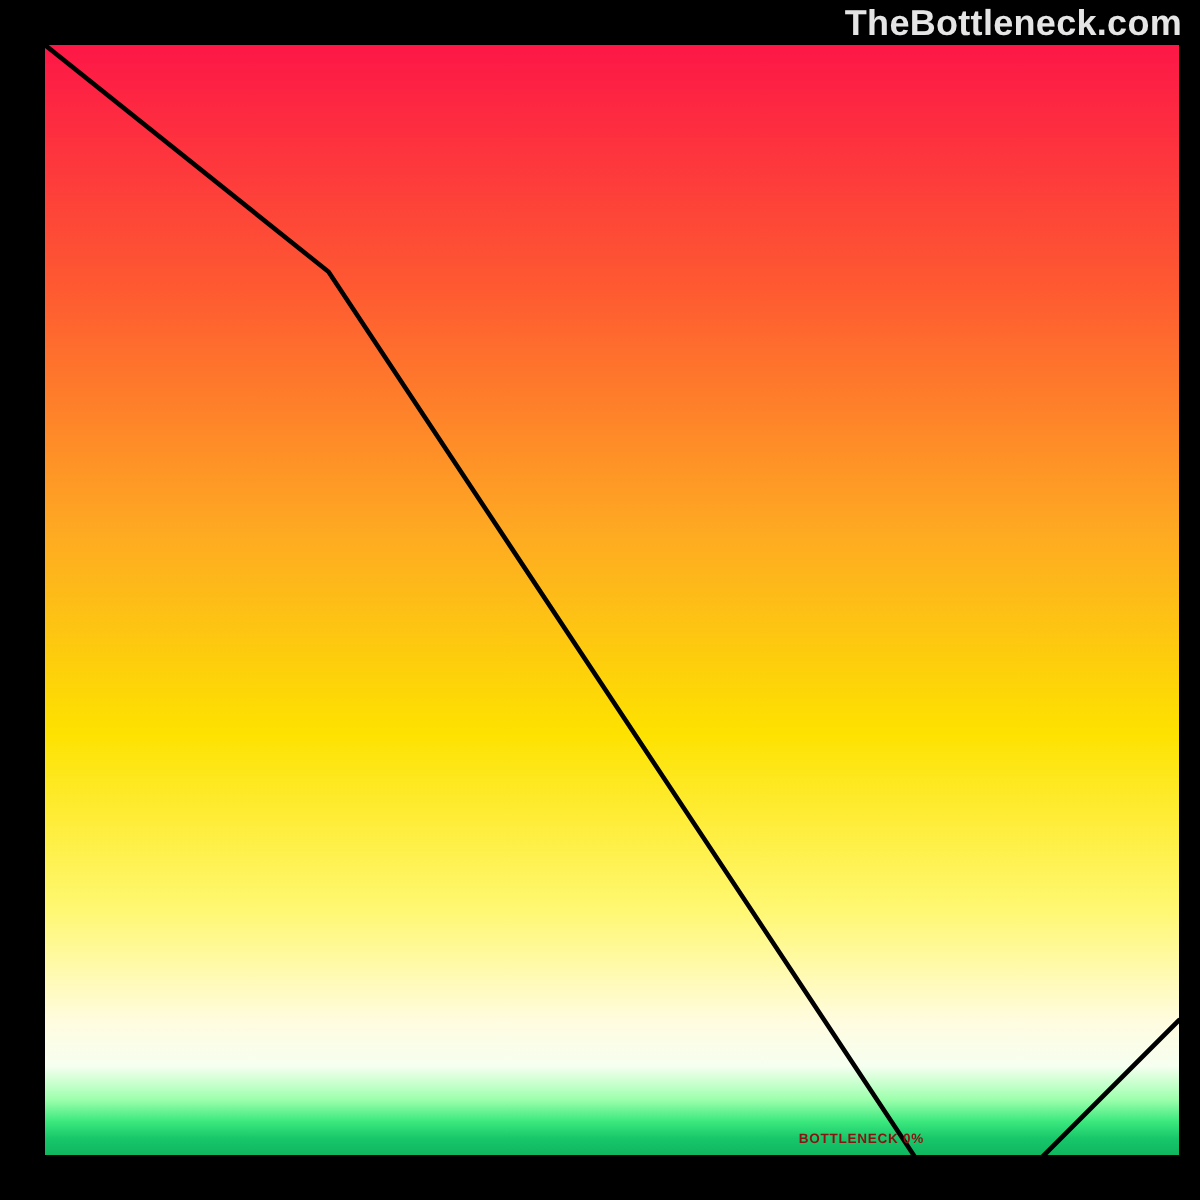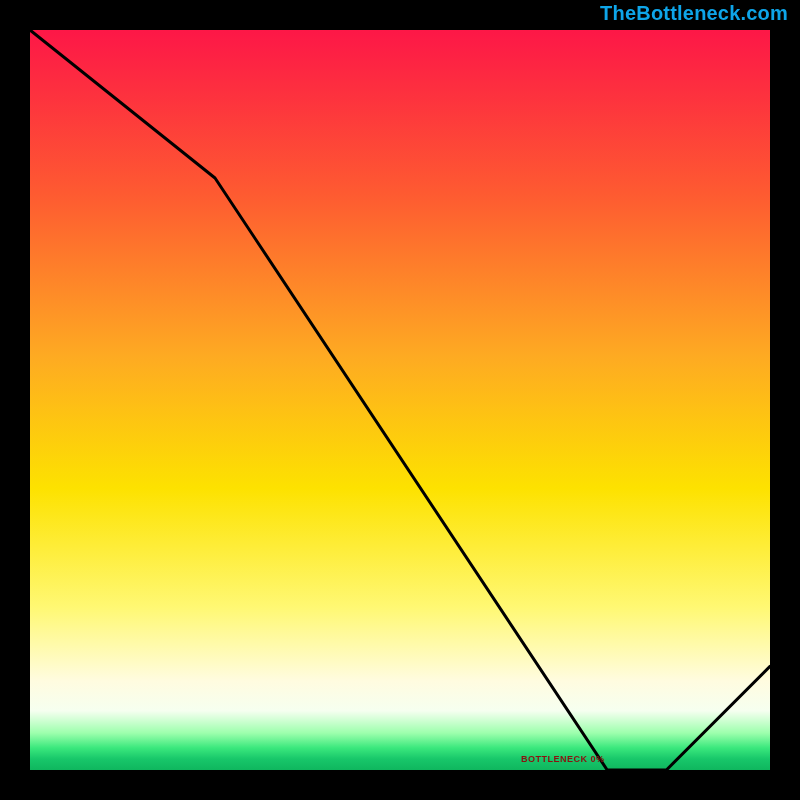--- a/index.html
+++ b/index.html
@@ -14,32 +14,33 @@
   .container {
     position: relative;
     width: 800px;
     height: 800px;
     background: #000;
   }
   .watermark {
     position: absolute;
     top: 2px;
     right: 12px;
-    color: #0ea5e9;
-    font-size: 20px;
+    color: #e5e5e5;
+    font-size: 24px;
     font-weight: bold;
     letter-spacing: 0.2px;
     user-select: none;
   }
   .plot {
     position: absolute;
     left: 30px;
     top: 30px;
     width: 740px;
     height: 740px;
+    padding-left: 16px;
   }
   .gradient {
     position: absolute;
     inset: 0;
     
     background: linear-gradient(
       to bottom,
       #fd1747 0%,
       #fd2f3f 8%,
       #fe5a31 22%,

